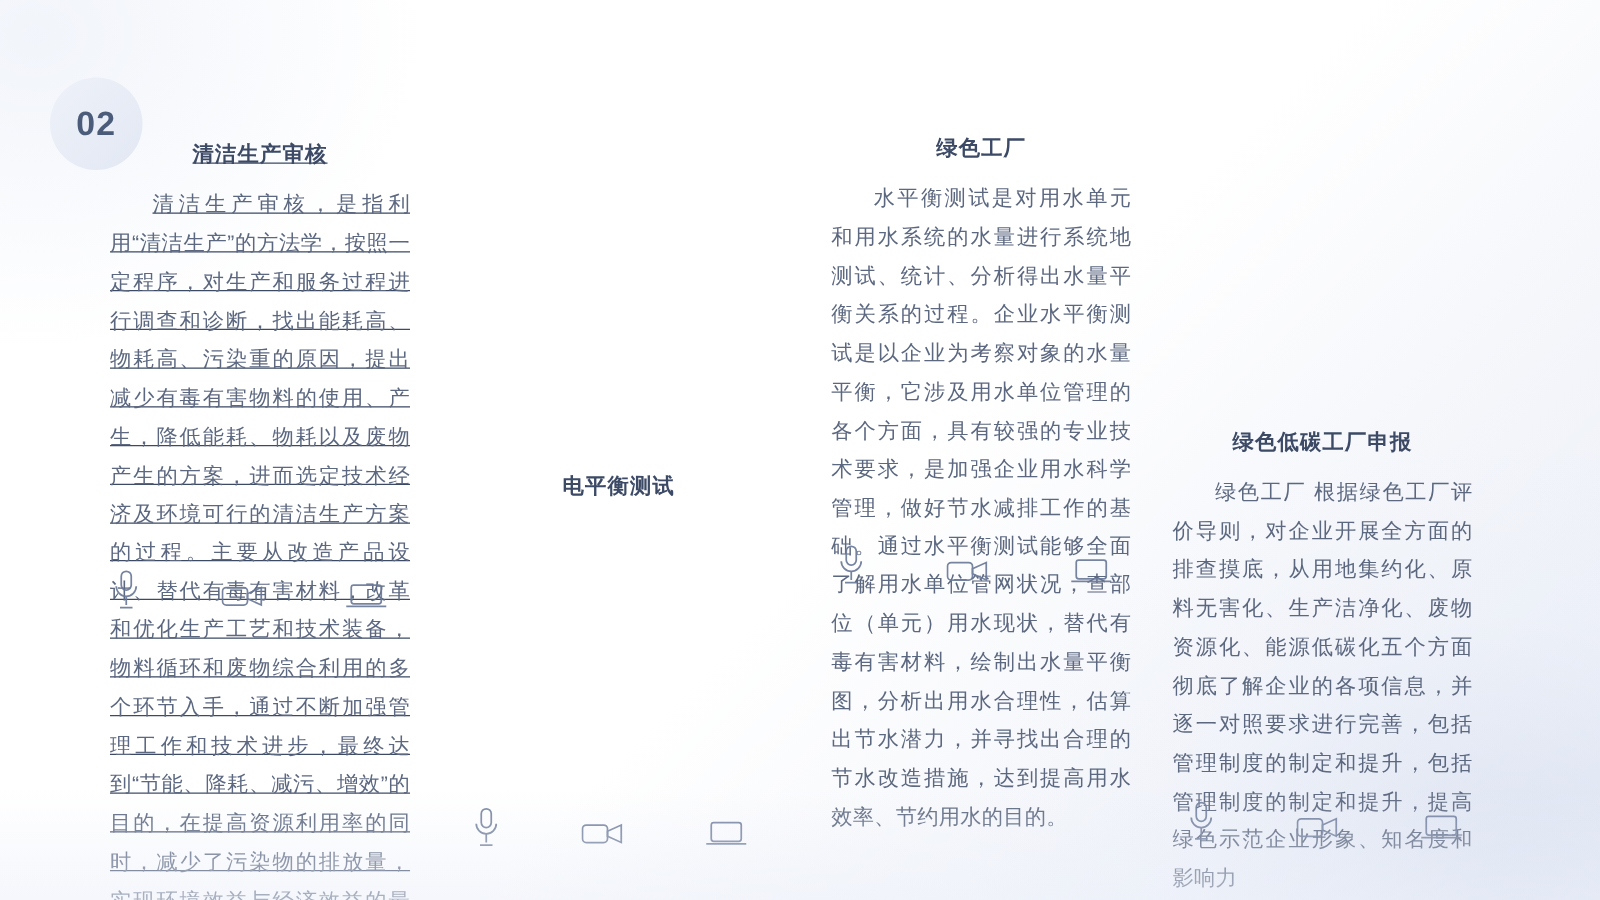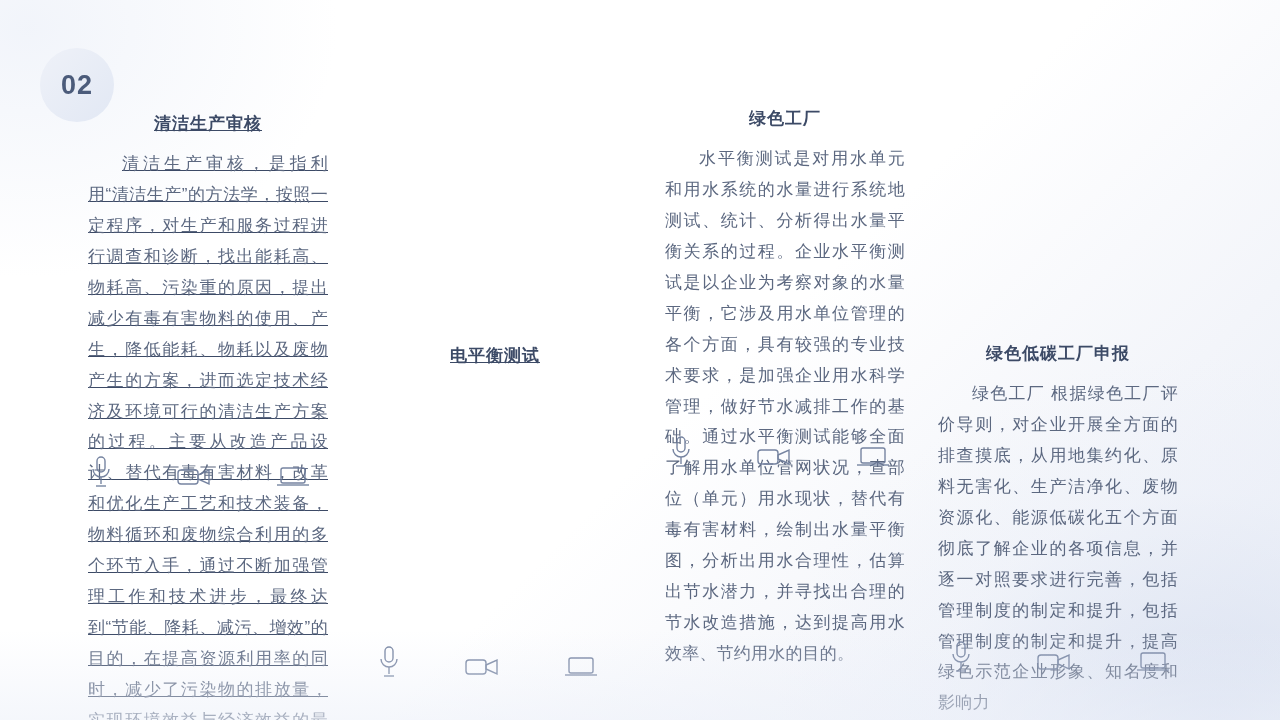--- a/index.html
+++ b/index.html
@@ -46,21 +46,21 @@
   .header {
     position: absolute;
     left: 0;
     top: 26px;
     width: 100%;
     height: 80px;
   }
   .section-badge {
     position: absolute;
     left: 40px;
-    top: 22px;
+    top: 36px;
     width: 74px;
     height: 74px;
     border-radius: 50%;
     background: linear-gradient(135deg, #eef1f8 0%, #e2e8f4 100%);
     display: flex;
     align-items: center;
     justify-content: center;
   }
   .section-badge span {
     font-size: 27px;
@@ -96,21 +96,21 @@
   .block-body {
     font-size: 17px;
     line-height: 1.82;
     color: #5c6880;
     text-align: justify;
     text-indent: 2em;
     letter-spacing: 0.2px;
   }
 
   .b1 { left: 88px;  top: 112px; text-decoration: underline; }
-  .b2 { left: 375px; top: 344px; text-decoration: underline; }
+  .b2 { left: 375px; top: 377px; }
   .b3 { left: 665px; top: 107px; }
   .b4 { left: 938px; top: 342px; }
 
   
   .icon-row {
     position: absolute;
     display: flex;
     align-items: flex-end;
     justify-content: space-between;
     width: 220px;

